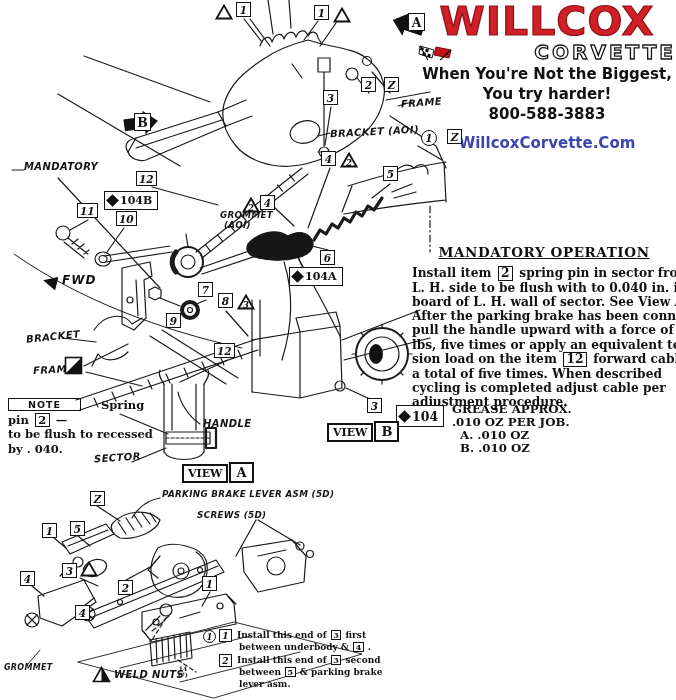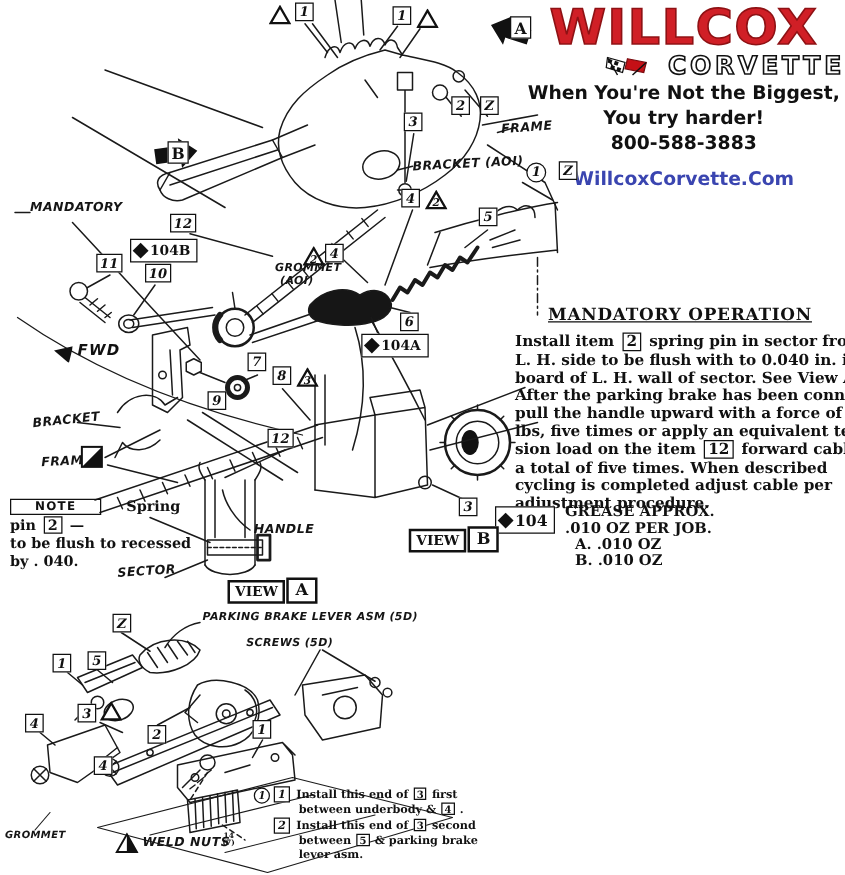--- a/index.html
+++ b/index.html
@@ -35,21 +35,21 @@
   .gline{position:absolute;font:700 11.8px/13.2px "DejaVu Serif",serif;white-space:nowrap;}
   .noteblock{position:absolute;left:8px;top:398px;width:150px;font:700 11.5px/14.5px "DejaVu Serif",serif;}
   .notetag{display:inline-block;border:1.8px solid #111;font:700 9.5px "DejaVu Sans",sans-serif;
            letter-spacing:1px;padding:0 19px;vertical-align:1px;margin-right:20px;}
   .smalltext{position:absolute;font:700 9px/11px "DejaVu Serif",serif;white-space:nowrap;}
   .smalltext .ibox{font-size:8px;border-width:1px;padding:0 1.5px;margin:0 1px;}
   
   .brand{position:absolute;left:418px;top:2px;width:258px;text-align:center;}
   .brand-title{font-family:"DejaVu Sans",sans-serif;font-weight:800;font-size:41px;line-height:40px;
                color:#d01f26;letter-spacing:1px;-webkit-text-stroke:1.3px #8e1114;transform:scaleY(.95);}
-  .brand-subrow{display:flex;align-items:center;justify-content:flex-end;gap:16px;margin-top:-2px;}
+  .brand-subrow{display:flex;align-items:center;justify-content:space-between;gap:16px;margin-top:-2px;}
   .brand-sub{font-family:"DejaVu Sans",sans-serif;font-weight:800;font-size:20px;letter-spacing:3px;
              color:#fff;-webkit-text-stroke:1.3px #111;}
   .tagline{font:700 15px/20px "DejaVu Sans",sans-serif;color:#111;}
   .phone{font:700 15px/18px "DejaVu Sans",sans-serif;color:#111;margin-top:1px;text-align:center;}
   .website{font:700 15px/18px "DejaVu Sans",sans-serif;color:#3a45b0;margin-top:11px;}
   .fwdlbl{position:absolute;font:italic 800 12px "DejaVu Sans",sans-serif;letter-spacing:1px;}
   .tinystack{position:absolute;font:700 6px/6px "DejaVu Serif",serif;text-align:center;}
 </style>
 </head>
 <body>

